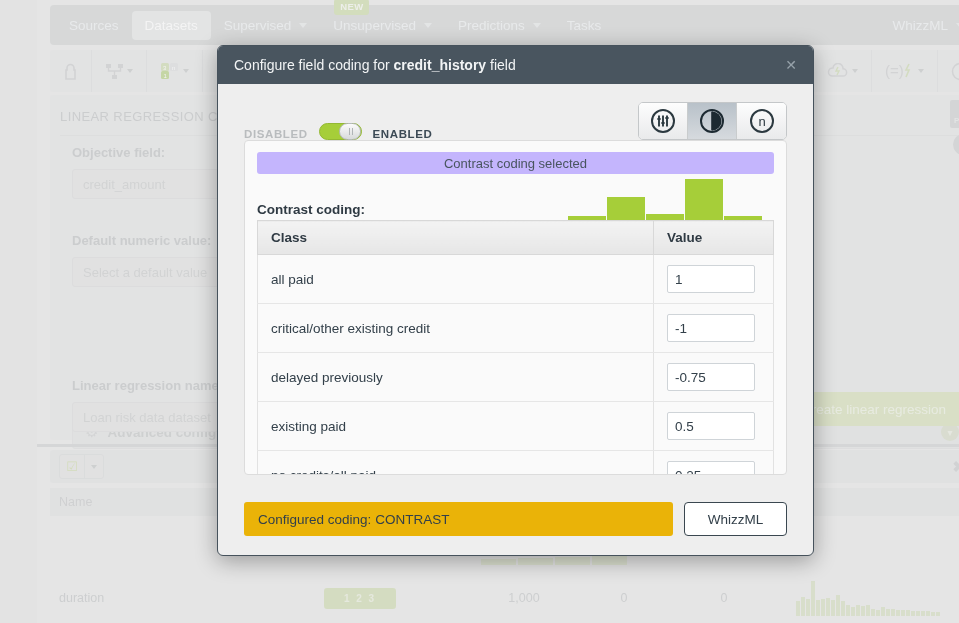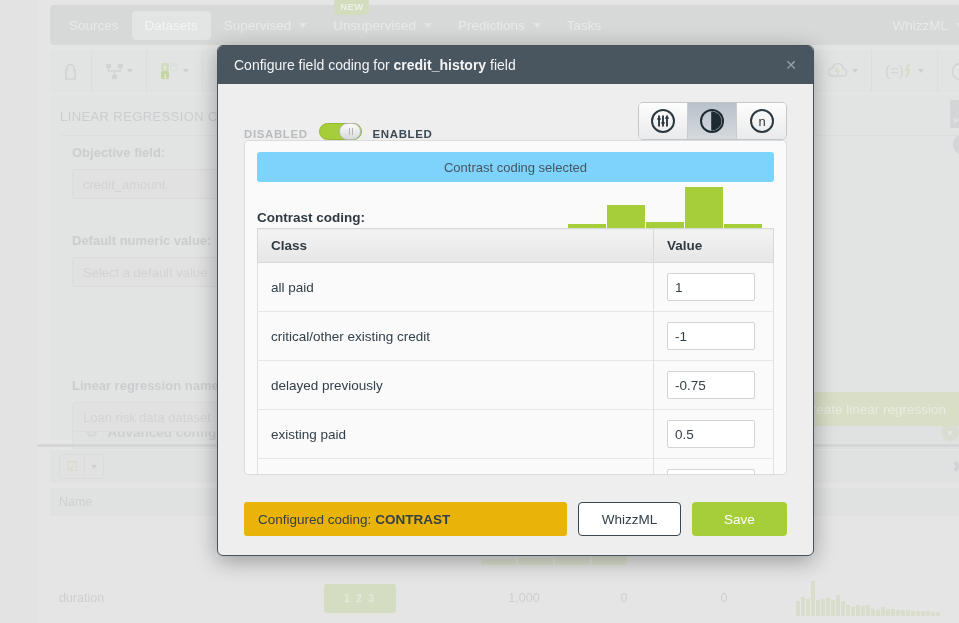--- a/index.html
+++ b/index.html
@@ -145,21 +145,21 @@
     background: #dbdcdd; font-size: 12.5px; color: #bbbdbf;
     display: flex; align-items: center; padding: 0 9px;
   }
   .data-row {
     position: absolute; left: 13px; width: 933px; height: 50px;
     display: flex; align-items: center; font-size: 12.5px; color: #b7babc;
     padding: 0 9px;
   }
   .row-name { width: 265px; }
   .pill {
-    width: 72px; height: 29px; background: #c5d3a2; border-radius: 3px;
+    width: 72px; height: 21px; background: #c5d3a2; border-radius: 3px;
     color: #e4ead6; font-size: 10px; letter-spacing: 2px; font-weight: bold;
     display: flex; align-items: center; justify-content: center;
   }
   .num-cell { width: 100px; text-align: center; }
   .spark { display: flex; align-items: flex-end; height: 36px; gap: 1px; margin-left: 22px; }
   .spark i { display: block; width: 4px; background: #ccd6b3; }
   .cat-hist { display: flex; align-items: flex-end; height: 36px; gap: 2px; margin-left: 22px; }
   .cat-hist i { display: block; width: 35px; background: #d2dcbc; }
 
   
@@ -219,21 +219,21 @@
   }
   .seg:last-child { border-right: none; }
   .seg.sel { background: linear-gradient(#b8c1c9, #d6dade); }
   .seg svg { display: block; }
 
   .card {
     background: #fafafa; border: 1px solid #dcdcdc; border-radius: 4px;
     padding: 11px 12px 0; position: relative; height: 335px; overflow: hidden;
   }
   .banner {
-    background: #7dd3fc; border-radius: 3px; height: 30px;
+    background: #c4b5fd; border-radius: 3px; height: 22px;
     display: flex; align-items: center; justify-content: center;
     color: #49555f; font-size: 13px;
   }
   .sub-row { display: flex; align-items: flex-end; height: 46px; position: relative; }
   .sub-label {
     font-size: 13.5px; font-weight: bold; color: #2f3a43; padding-bottom: 3px;
   }
   .minihist {
     position: absolute; right: 12px; bottom: 0;
     display: flex; align-items: flex-end; height: 44px; gap: 1px;
@@ -263,21 +263,21 @@
 
   .modal-foot {
     position: absolute; left: 0; bottom: 0; width: 100%; height: 72px;
     display: flex; align-items: center; padding: 0 26px;
   }
   .cfg-pill {
     background: #eab308; border-radius: 3px; height: 34px; flex: 1;
     display: flex; align-items: center; padding: 0 14px;
     font-size: 13.5px; color: #33404a;
   }
-  .cfg-pill b { font-weight: bold; margin-left: 4px; }
+  .cfg-pill b { font-weight: normal; margin-left: 4px; }
   .btn {
     height: 34px; border-radius: 4px; font-size: 13.5px;
     display: flex; align-items: center; justify-content: center;
     margin-left: 11px;
   }
   .btn-cancel {
     width: 103px; background: #fff; border: 1px solid #3a4750; color: #33404a;
   }
   .btn-save {
     width: 95px; background: #a6ce39; color: #fff;
@@ -591,18 +591,15 @@
     </div>
 
     <div class="modal-foot">
       <div class="cfg-pill">
         <span>Configured coding:</span>
         <b>CONTRAST</b>
       </div>
       <div class="btn btn-cancel">
         <span>WhizzML</span>
       </div>
-      <div class="btn btn-save">
-        <span>Save</span>
-      </div>
     </div>
   </div>
 </div>
 
 </body></html>

